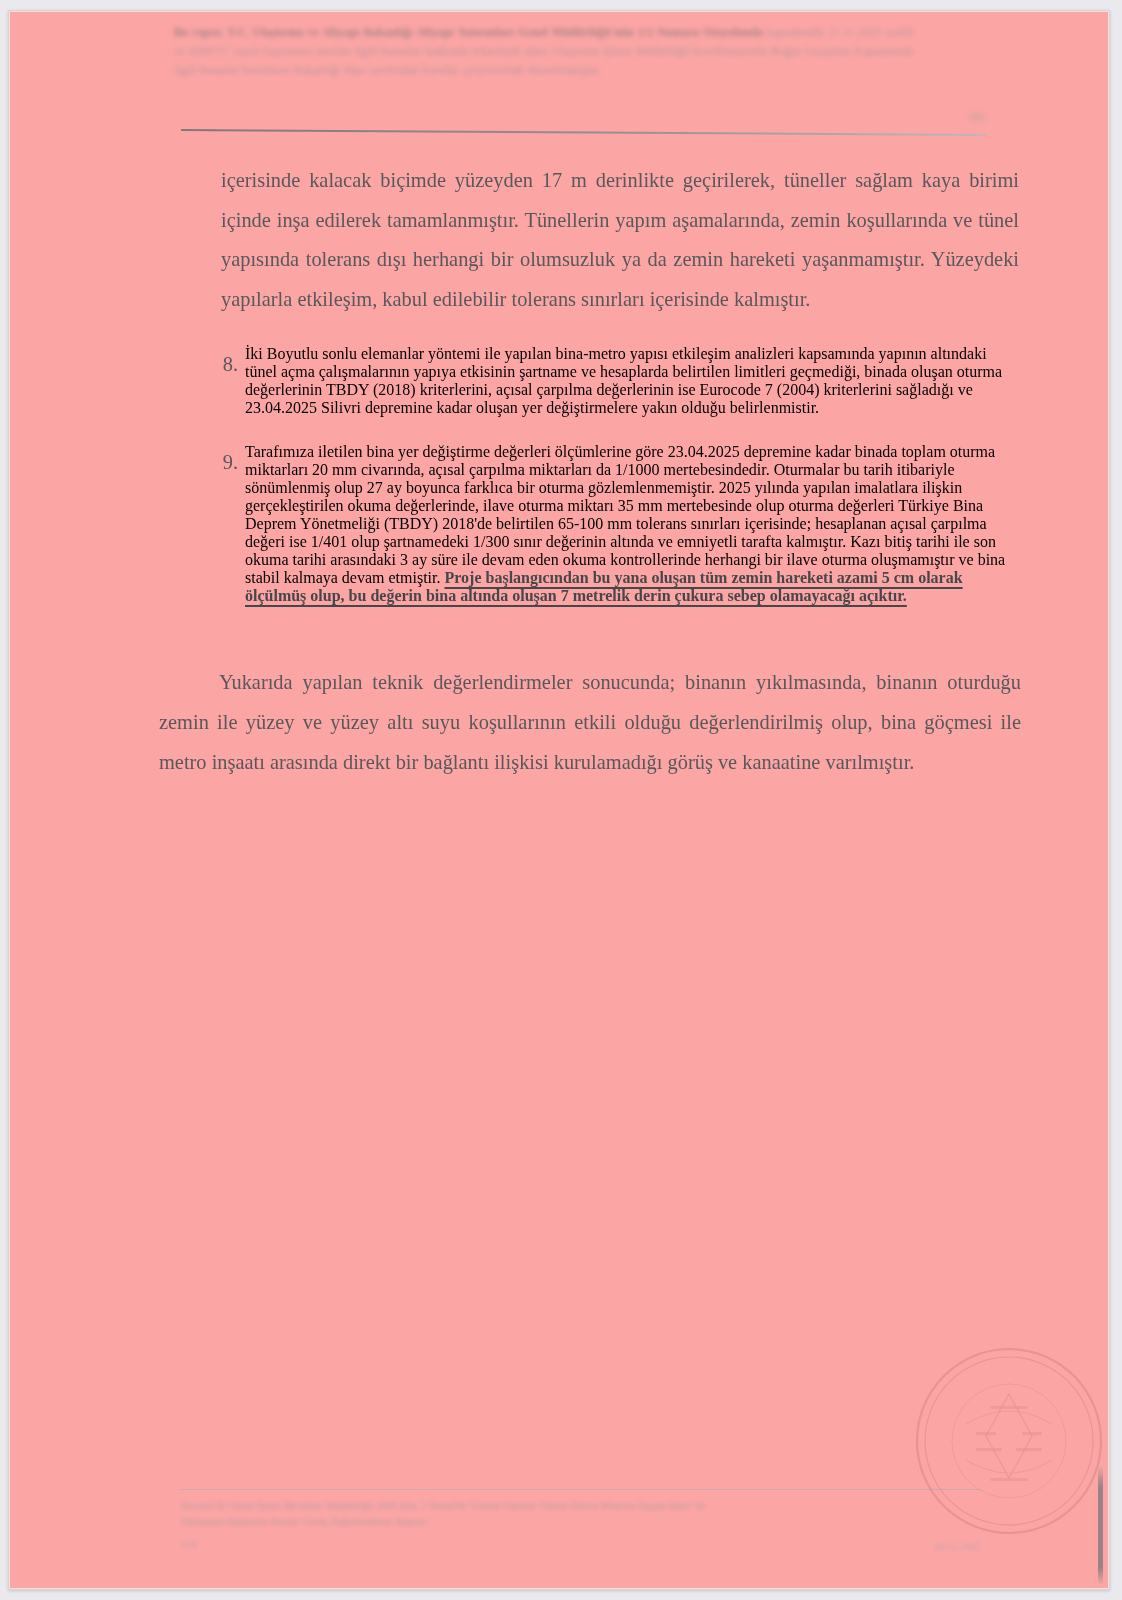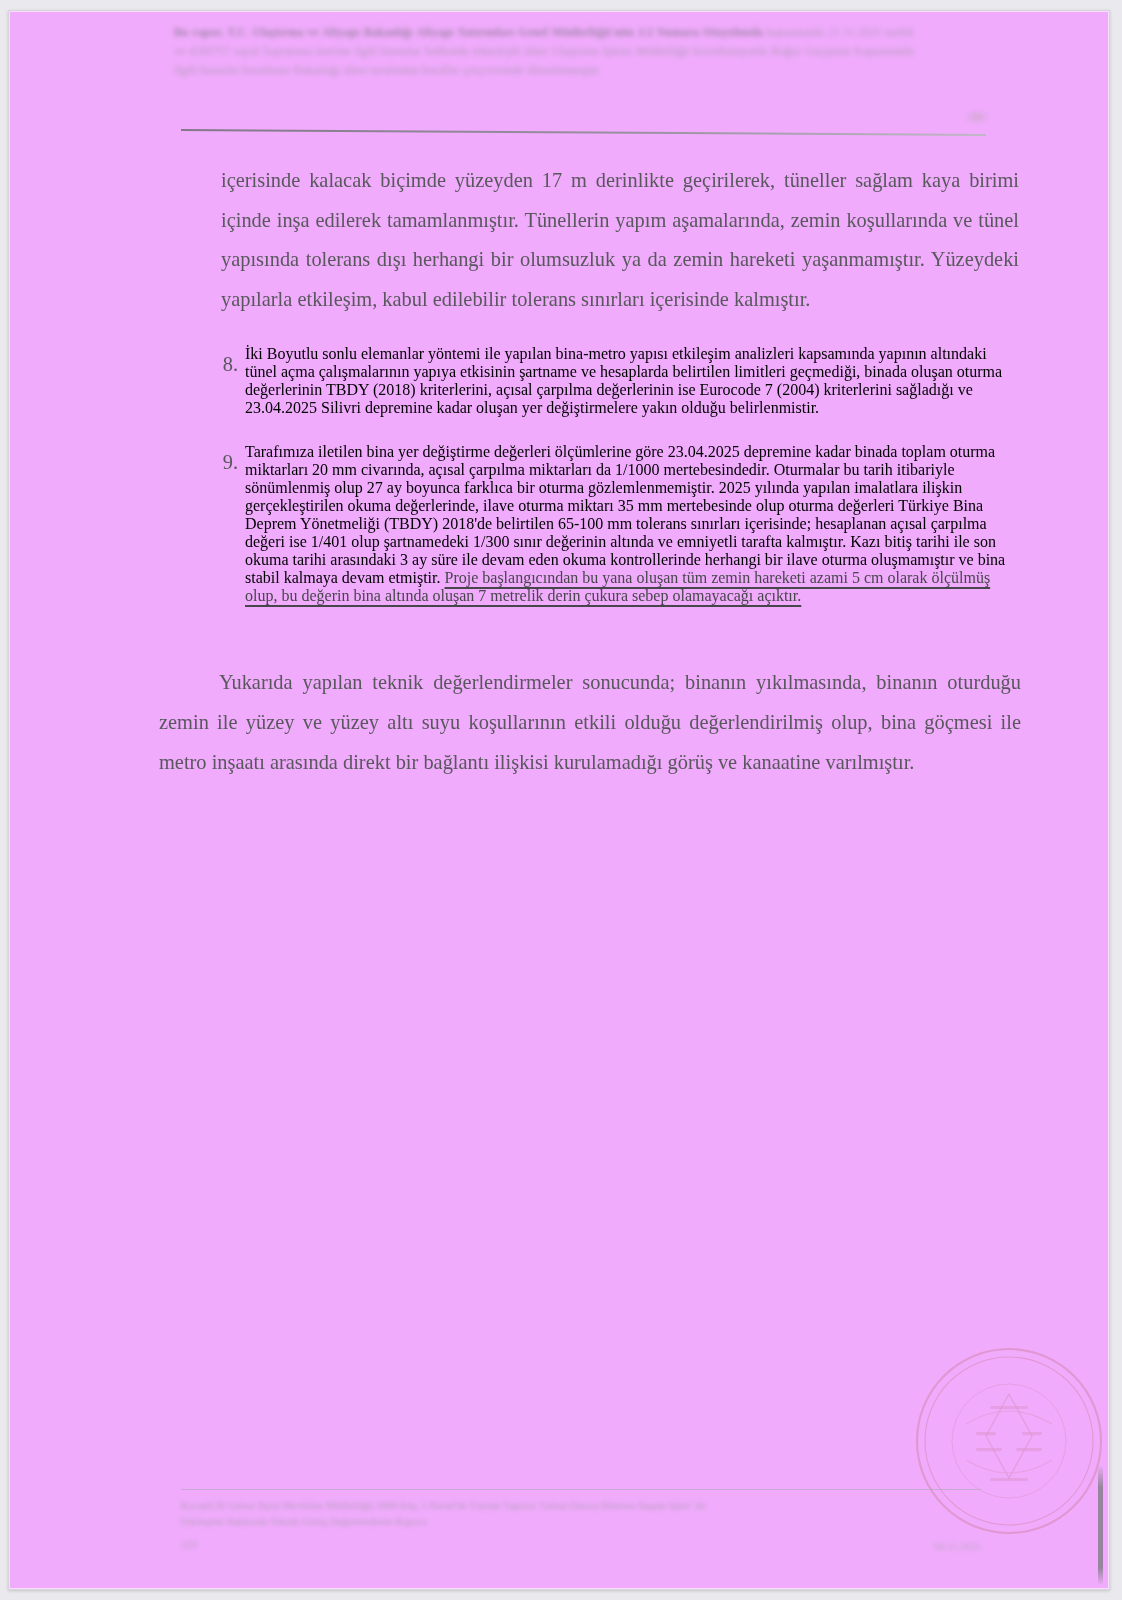--- a/index.html
+++ b/index.html
@@ -16,21 +16,21 @@
     -webkit-font-smoothing: antialiased;
   }
 
   
   #page-sheet {
     position: absolute;
     left: 8px;
     top: 10px;
     width: 1100px;
     height: 1578px;
-    background: #f0abfc;
+    background: #fca5a5;
     border: 1px solid #d6d6da;
     box-shadow: 0 1px 3px rgba(0,0,0,0.16), 0 0 0 1px rgba(255,255,255,0.6) inset;
     overflow: hidden;
   }
 
   
   #doc-header {
     position: absolute;
     left: 165px;
     top: 12px;
@@ -108,21 +108,21 @@
     top: 0;
     width: 26px;
     text-align: right;
     color: #58585c;
     font-size: 20.4px;
     line-height: 39.6px;
   }
   ol.numlist > li .li-text { display: block; }
 
   .emph {
-    font-weight: 400;
+    font-weight: 700;
     text-decoration: underline;
     text-underline-offset: 3.5px;
     text-decoration-thickness: 1.6px;
     color: #47474b;
   }
 
   
   .para-concl {
     margin-left: 150px;
     margin-right: 88px;

